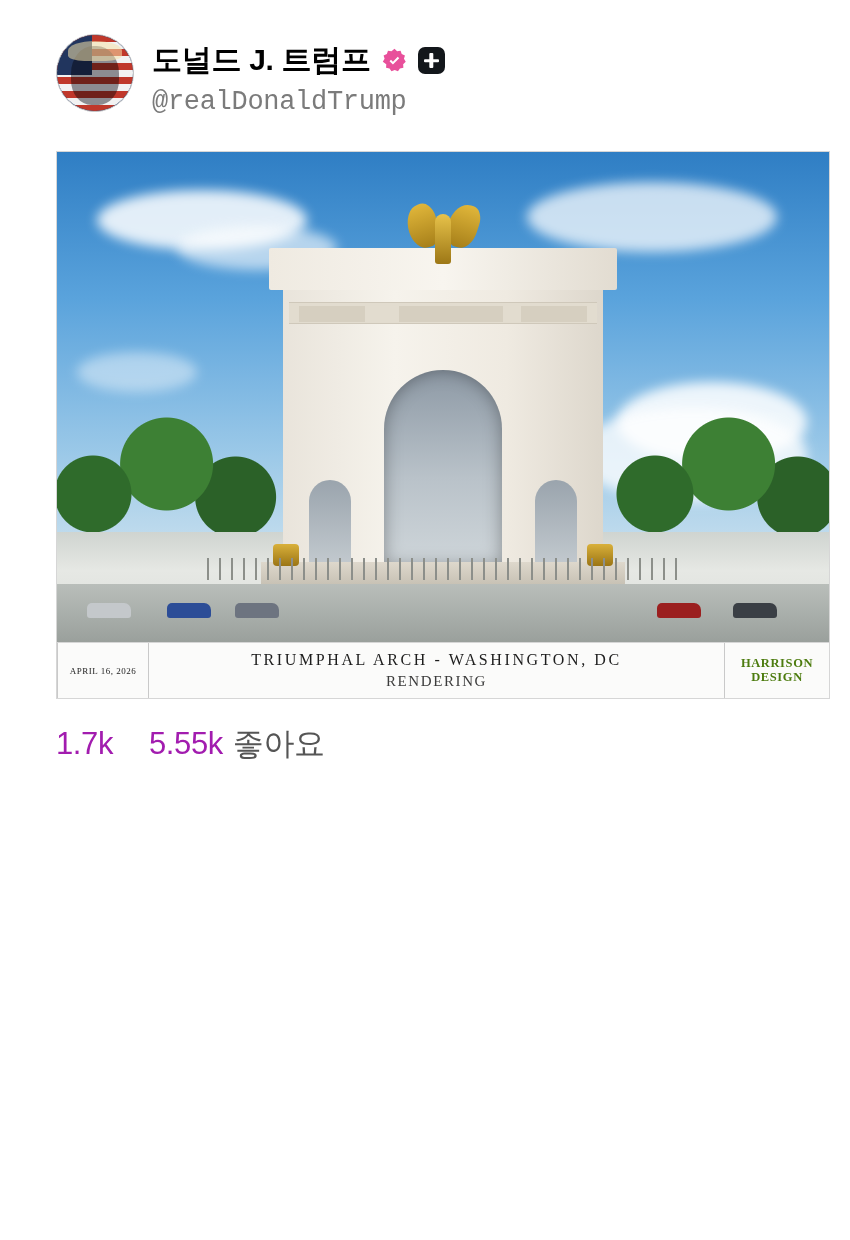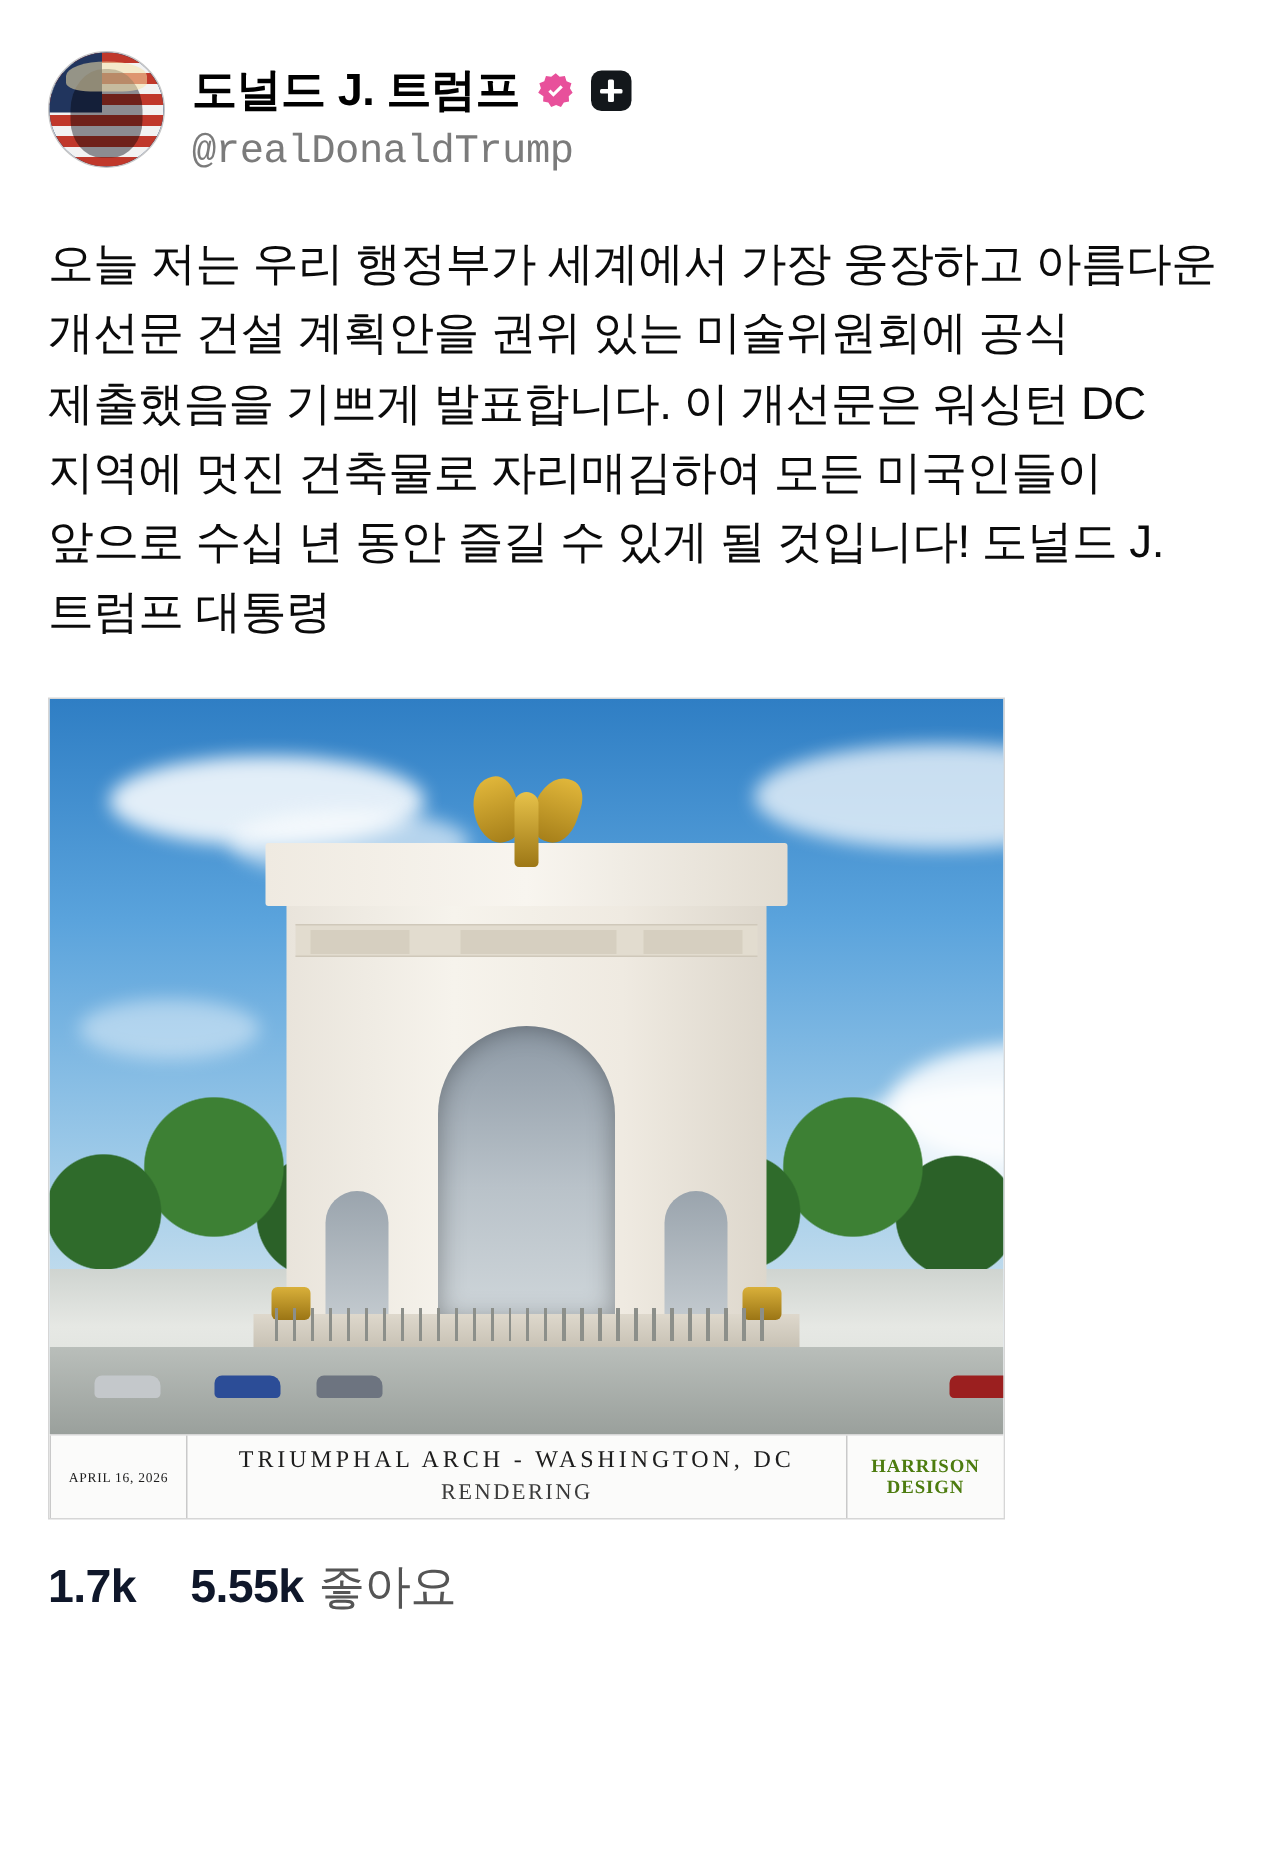--- a/index.html
+++ b/index.html
@@ -11,21 +11,21 @@
   body {
     width: 850px;
     height: 1240px;
     font-family: "Liberation Sans", sans-serif;
     color: #000000;
     overflow: hidden;
   }
   .post {
     width: 850px;
     height: 1240px;
-    padding: 34px 38px 0 32px;
+    padding: 34px 38px 0 56px;
     position: relative;
   }
 
   
   .header {
     display: flex;
     align-items: flex-start;
     gap: 18px;
   }
   .avatar {
@@ -134,21 +134,21 @@
     font-size: 30.5px;
     line-height: 1.52;
     color: #0b0b0b;
     letter-spacing: -0.4px;
     word-break: keep-all;
   }
 
   
   .media {
     margin-top: 34px;
-    width: 638px;
+    width: 774px;
     border: 1px solid #d6d6d6;
     background: #fff;
     overflow: hidden;
   }
   .render {
     position: relative;
     width: 100%;
     height: 490px;
     overflow: hidden;
     background: linear-gradient(to bottom, #2f7ec4 0%, #5aa3dc 30%, #9cc9e8 62%, #cfe3ef 86%, #dfeaf0 100%);
@@ -367,21 +367,21 @@
 
   
   .stats {
     margin-top: 24px;
     display: flex;
     align-items: baseline;
     gap: 10px;
     font-size: 31px;
     letter-spacing: -0.4px;
   }
-  .stats .num { font-weight: bold; color: #0f172a; }
+  .stats .num { font-weight: normal; color: #a21caf; }
   .stats .lbl { color: #8a8a8a; }
   .stats .lbl.dark { color: #555; }
   .stats .gap { width: 16px; }
 </style>
 </head>
 <body>
 
 <div class="post">
 
   <div class="header">
@@ -399,21 +399,20 @@
             <path fill="#e8509b" d="M12 1.6l2.3 2.1 3.1-.4 1 3 2.9 1.2-.9 3 1.6 2.7-2.3 2.1.2 3.1-3.1.6-1.7 2.6-2.9-1.1-2.9 1.1-1.7-2.6-3.1-.6.2-3.1L1.6 13.2 3.2 10.5l-.9-3 2.9-1.2 1-3 3.1.4z"></path>
             <path fill="#ffffff" d="M10.6 15.6l-3-3 1.3-1.3 1.7 1.7 4.3-4.3 1.3 1.3z"></path>
           </svg>
         </span>
         <span class="plusbadge"></span>
       </div>
       <div class="handle">@realDonaldTrump</div>
     </div>
   </div>
 
-  <div class="bodytext">오늘 저는 우리 행정부가 세계에서 가장 웅장하고 아름다운 개선문 건설 계획안을 권위 있는 미술위원회에 공식 제출했음을 기쁘게 발표합니다. 이 개선문은 워싱턴 DC 지역에 멋진 건축물로 자리매김하여 모든 미국인들이 앞으로 수십 년 동안 즐길 수 있게 될 것입니다! 도널드 J. 트럼프 대통령</div>
 
   <div class="media">
     <div class="render">
       <div class="cloud c1"></div>
       <div class="cloud c2"></div>
       <div class="cloud c3"></div>
       <div class="cloud c6"></div>
       <div class="cloud c7"></div>
       <div class="cloud c4"></div>
       <div class="cloud c5"></div>

